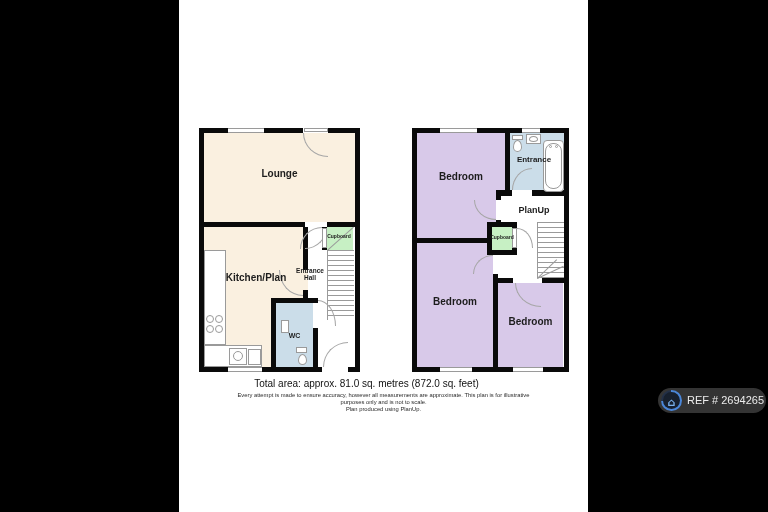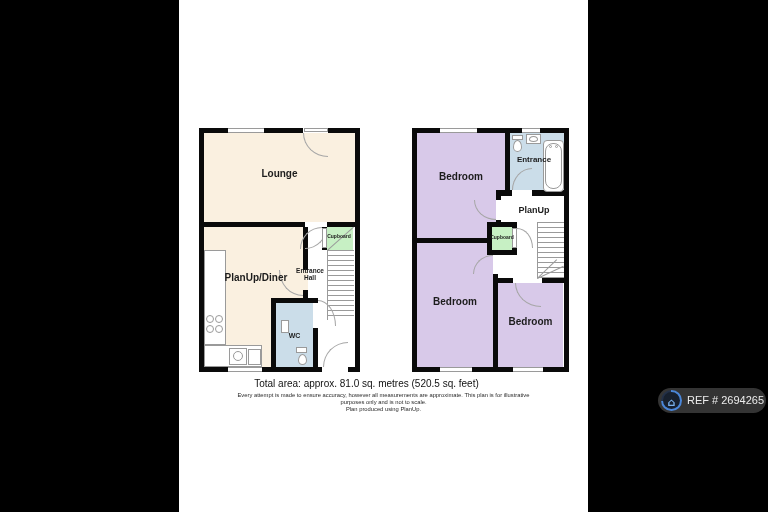--- a/index.html
+++ b/index.html
@@ -98,21 +98,21 @@
       <div class="fx" style="left:5px;top:217px;width:58px;height:22px;"></div>
       <div class="fx fx-round" style="left:7px;top:187px;width:8px;height:8px;"></div>
       <div class="fx fx-round" style="left:16px;top:187px;width:8px;height:8px;"></div>
       <div class="fx fx-round" style="left:7px;top:197px;width:8px;height:8px;"></div>
       <div class="fx fx-round" style="left:16px;top:197px;width:8px;height:8px;"></div>
       <div class="fx" style="left:30px;top:220px;width:18px;height:17px;"></div>
       <div class="fx fx-round" style="left:34px;top:223px;width:10px;height:10px;"></div>
       <div class="fx" style="left:49px;top:221px;width:13px;height:16px;"></div>
 
       <div class="rlabel f10" style="left:5px;top:40px;width:151px;">Lounge</div>
-      <div class="rlabel f10" style="left:5px;top:144px;width:104px;">PlanUp/Diner</div>
+      <div class="rlabel f10" style="left:5px;top:144px;width:104px;">Kitchen/Plan</div>
       <div class="rlabel f65" style="left:91px;top:139px;width:40px;">Entrance Hall</div>
       <div class="rlabel f7" style="left:77px;top:204px;width:37px;">WC</div>
     </div>
 
     <div class="plan" style="left:233px;top:128px;width:157px;height:244px;">
 
       <div class="room room-lavender" style="left:5px;top:5px;width:79px;height:105px;"></div>
       <div class="room room-lavender" style="left:84px;top:5px;width:9px;height:57px;"></div>
       <div class="room room-blue" style="left:98px;top:5px;width:54px;height:57px;"></div>
       <div class="room room-lavender" style="left:5px;top:115px;width:76px;height:124px;"></div>
@@ -162,21 +162,21 @@
       <div class="win" style="left:28px;top:239px;width:32px;height:5px;"></div>
       <div class="win" style="left:101px;top:239px;width:30px;height:5px;"></div>
 
       <div class="rlabel f10" style="left:5px;top:43px;width:88px;">Bedroom</div>
       <div class="rlabel f8" style="left:98px;top:28px;width:48px;">Entrance</div>
       <div class="rlabel f9" style="left:96px;top:78px;width:52px;">PlanUp</div>
       <div class="rlabel f10" style="left:5px;top:168px;width:76px;">Bedroom</div>
       <div class="rlabel f10" style="left:86px;top:188px;width:65px;">Bedroom</div>
     </div>
 
-    <div class="footer-line f10" style="left:0;top:378px;width:375px;">Total area: approx. 81.0 sq. metres (520.5 sq. feet)</div>
+    <div class="footer-line f10" style="left:0;top:378px;width:375px;">Total area: approx. 81.0 sq. metres (872.0 sq. feet)</div>
     <div class="footer-line disc" style="left:0;top:392px;width:409px;">Every attempt is made to ensure accuracy, however all measurements are approximate. This plan is for illustrative</div>
     <div class="footer-line disc" style="left:0;top:399px;width:409px;">purposes only and is not to scale.</div>
     <div class="footer-line disc" style="left:0;top:406px;width:409px;">Plan produced using PlanUp.</div>
   </div>
 
   <div id="ref-badge">
     <div id="ref-logo">
       <div id="ref-logo-inner">
         <span id="ref-house">⌂</span>
       </div>

